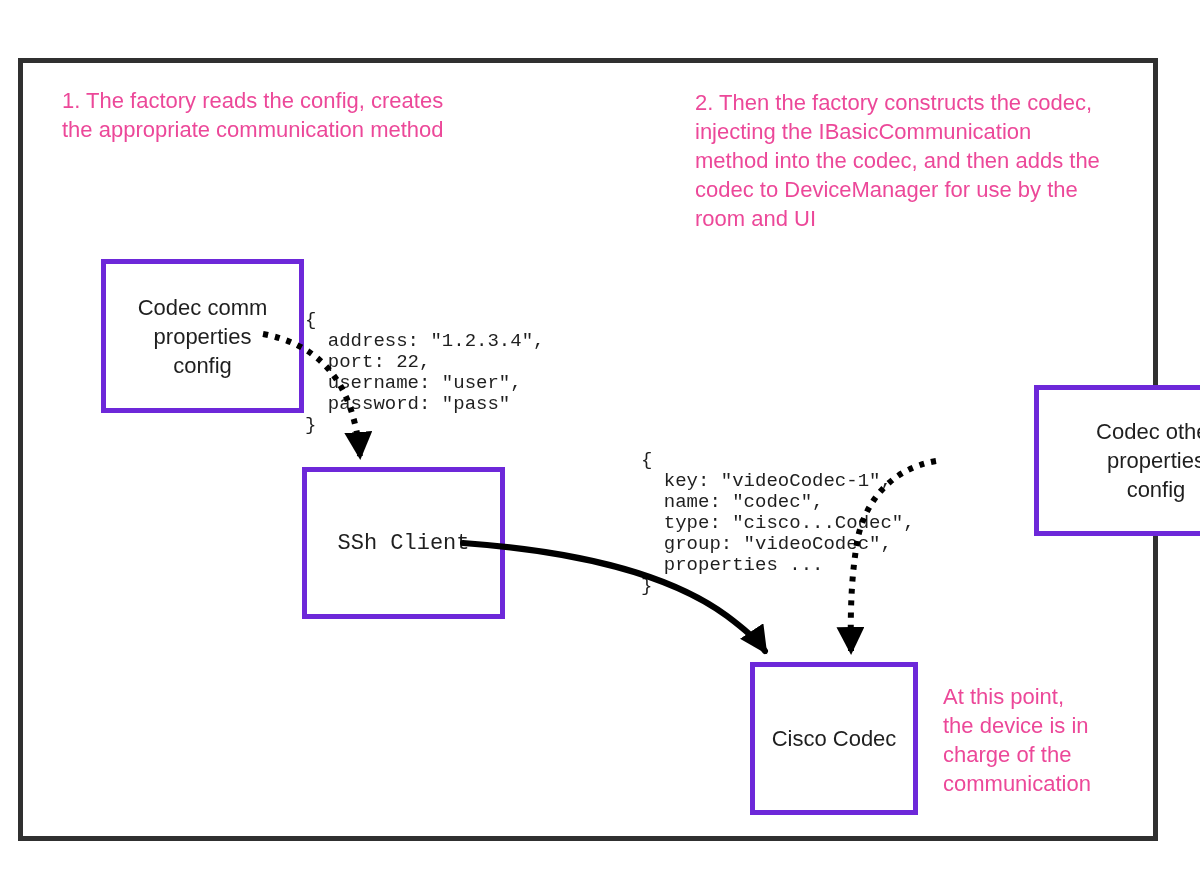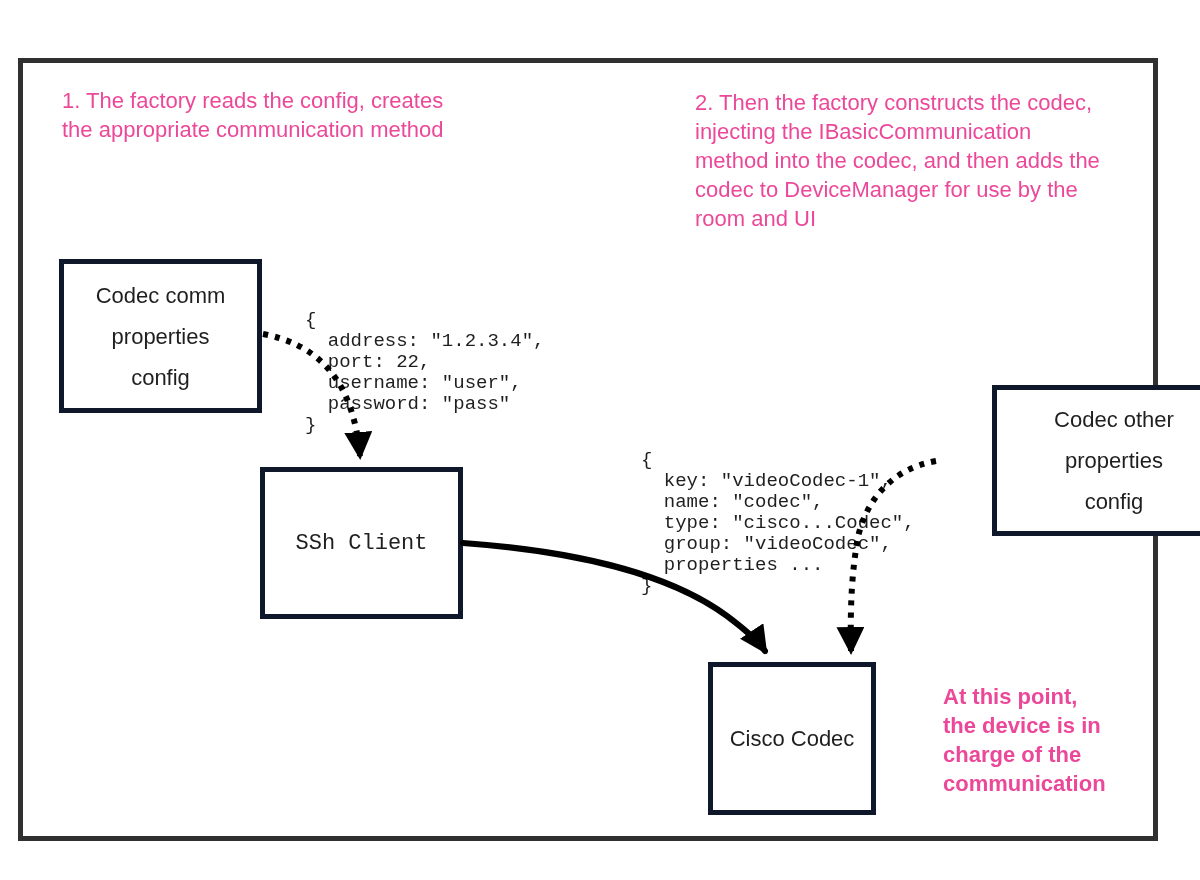--- a/index.html
+++ b/index.html
@@ -9,23 +9,23 @@
   }
   .frame {
     position:absolute; left:18px; top:58px; width:1140px; height:783px;
     border:5px solid #303030; box-sizing:border-box; background:#ffffff;
   }
   .note {
     position:absolute; font-size:22px; line-height:29px;
     white-space:pre-line; color:#ec4899;
   }
   .box {
-    position:absolute; border:5px solid #0f172a; box-sizing:border-box;
+    position:absolute; border:5px solid #6d28d9; box-sizing:border-box;
     background:#ffffff; display:flex; align-items:center; justify-content:center;
-    text-align:center; font-size:22px; line-height:41px; color:#1f1f1f;
+    text-align:center; font-size:22px; line-height:29px; color:#1f1f1f;margin-left:42px;
   }
   .box span { white-space:pre-line; }
   .code {
     position:absolute; margin:0;
     font-family:"Liberation Mono","DejaVu Sans Mono",monospace;
     font-size:19px; line-height:21px; white-space:pre; color:#1f1f1f;
   }
   .arrows {
     position:absolute; left:0; top:0; z-index:5; pointer-events:none;
   }
@@ -41,21 +41,21 @@
 
   <div class="note" style="left:62px; top:86px; width:460px;">1. The factory reads the config, creates
 the appropriate communication method</div>
 
   <div class="note" style="left:655px; top:88px; width:480px;margin-left:40px;">2. Then the factory constructs the codec,
 injecting the IBasicCommunication
 method into the codec, and then adds the
 codec to DeviceManager for use by the
 room and UI</div>
 
-  <div class="note" style="left:943px; top:682px; width:200px;font-weight:bold;">At this point,
+  <div class="note" style="left:943px; top:682px; width:200px;">At this point,
 the device is in
 charge of the
 communication</div>
 
   <div class="box" style="left:59px; top:259px; width:203px; height:154px;">
     <span>Codec comm
 properties
 config</span>
   </div>
 

